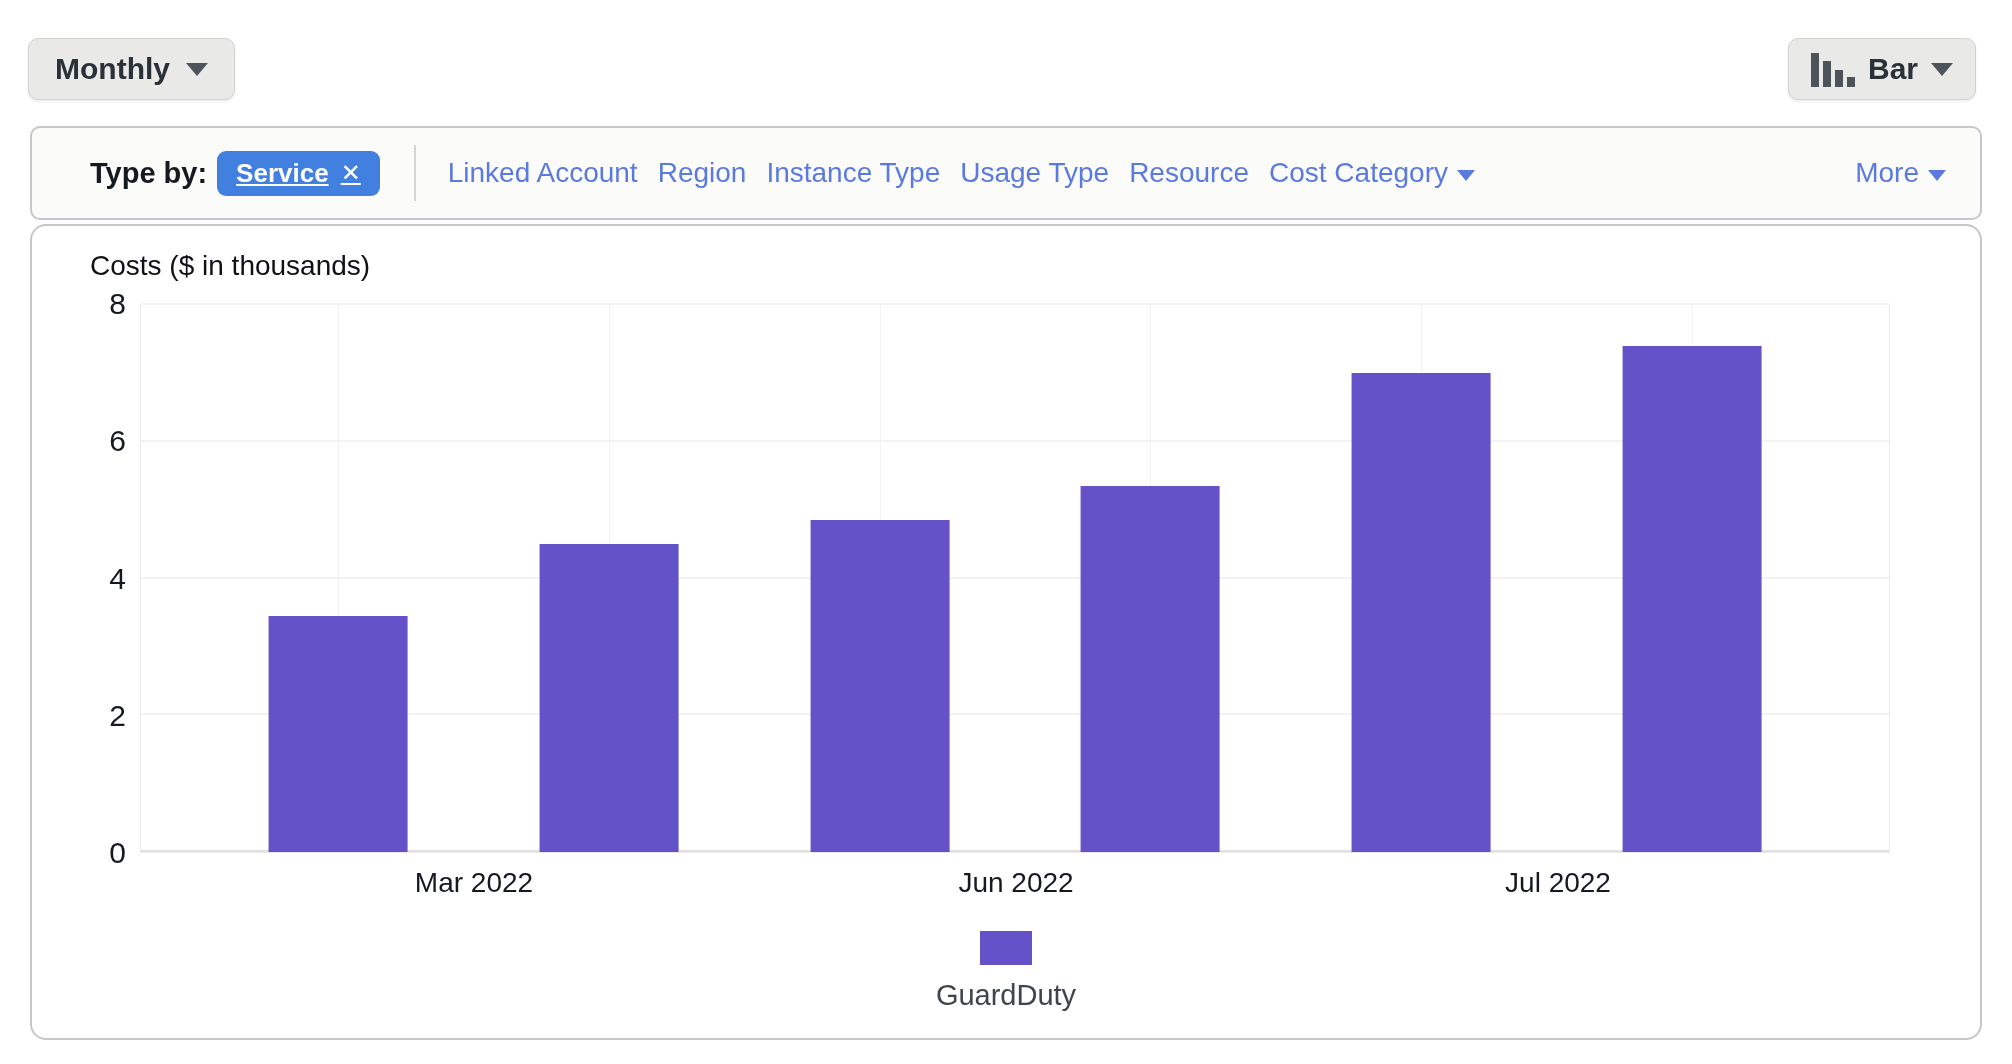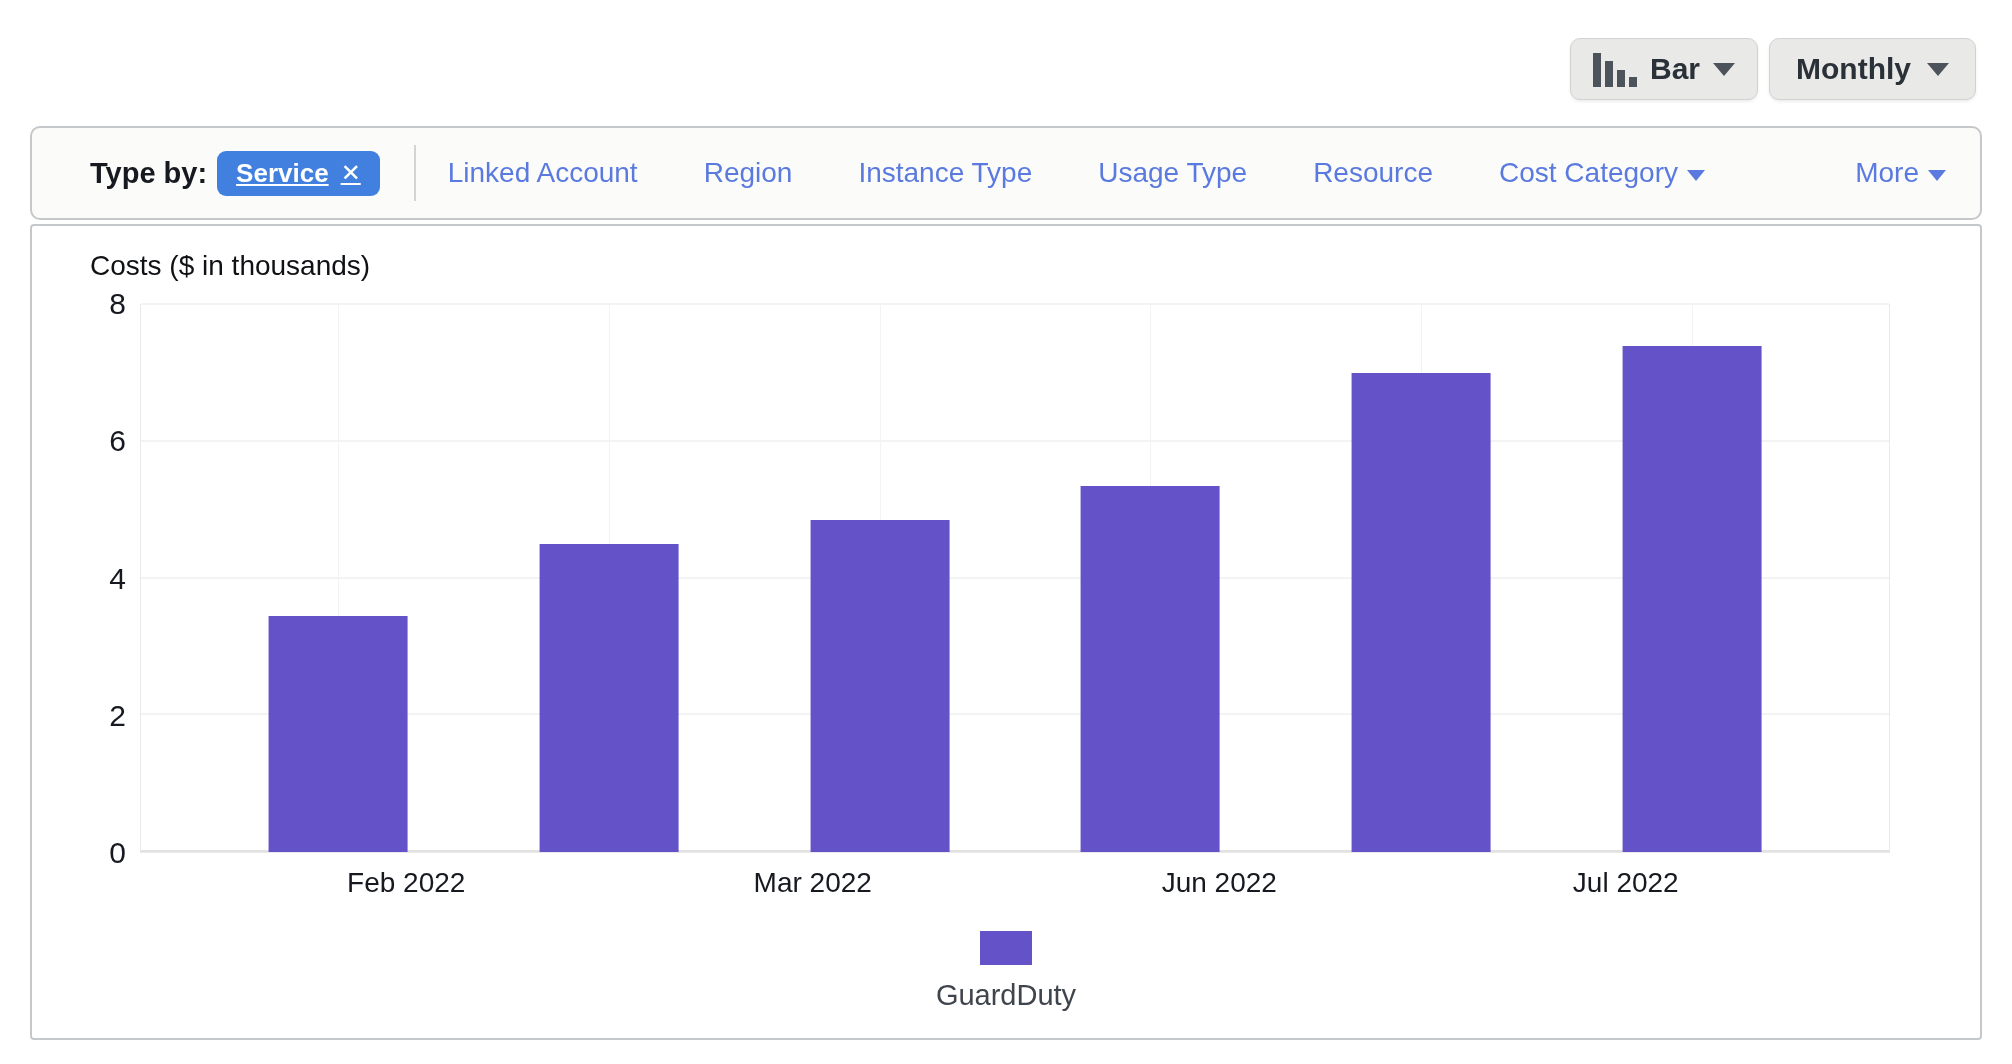--- a/index.html
+++ b/index.html
@@ -59,32 +59,32 @@
   }
   .groupby-label { font-size:29px; font-weight:bold; color:#16191f; margin-right:10px; white-space:nowrap; }
   .chip {
     display:inline-flex; align-items:center; gap:12px;
     background:var(--chip-blue); color:#ffffff;
     height:45px; padding:0 19px; border-radius:9px;
     font-size:26px; font-weight:bold; cursor:pointer; white-space:nowrap;text-decoration:underline;
   }
   .chip-x { font-size:24px; font-weight:bold; cursor:pointer; line-height:1; }
   .vdivider { width:2px; height:56px; background:#d4d4d4; margin:0 32px 0 34px; flex:none; }
-  .groupby-links { display:flex; align-items:center; gap:66px; }
+  .groupby-links { display:flex; align-items:center; gap:20px; }
   .gb-link {
     font-size:28px; font-weight:500; color:var(--link-blue);
     text-decoration:none; cursor:pointer; white-space:nowrap;
     display:inline-flex; align-items:center;
   }
   .more-link { margin-left:auto; }
 
   
   .chart-panel {
     margin:4px 30px 0 30px; width:1952px; height:816px;
-    background:#ffffff; border:2px solid var(--panel-border); border-radius:4px;
+    background:#ffffff; border:2px solid var(--panel-border); border-radius:16px;
     overflow:hidden;
   }
   .chart-title { margin:24px 0 0 58px; font-size:28px; color:#0f1114; }
 
   .chart-area { display:flex; margin:22px 0 0 28px; }
   .y-axis { width:80px; position:relative; height:549px; flex:none; }
   .ytick {
     position:absolute; right:14px; transform:translateY(50%);
     font-size:30px; color:#16191f; line-height:1;
   }
@@ -108,32 +108,32 @@
   .xtick { flex:1; text-align:center; font-size:28px; color:#16191f; }
 
   .legend { display:flex; align-items:center; gap:14px; margin-top:32px;flex-direction:column; }
   .legend-swatch { width:52px; height:34px; background:var(--bar-purple); display:inline-block; }
   .legend-label { font-size:29px; color:#3f454c; }
 </style>
 </head>
 <body>
 
 <div class="toolbar">
+  <button class="dd-btn granularity-btn">
+    <span>Monthly</span>
+    <span class="caret"></span>
+  </button>
   <button class="dd-btn charttype-btn">
     <span class="bar-chart-icon">
         <i></i>
         <i></i>
         <i></i>
         <i></i>
       </span>
     <span>Bar</span>
-    <span class="caret"></span>
-  </button>
-  <button class="dd-btn granularity-btn">
-    <span>Monthly</span>
     <span class="caret"></span>
   </button>
 </div>
 
 <div class="groupby-panel">
   <span class="groupby-label">Type by:</span>
   <span class="chip">
     <span>Service</span>
     <span class="chip-x">✕</span>
   </span>
@@ -197,21 +197,20 @@
           <div class="cat">
             <div class="bar" style="height: 87.5%;"></div>
           </div>
           <div class="cat">
             <div class="bar" style="height: 92.5%;"></div>
           </div>
         </div>
     </div>
   </div>
   <div class="x-axis" id="x-axis">
-      <div class="xtick">Feb 2022</div>
       <div class="xtick">Mar 2022</div>
       <div class="xtick">Jun 2022</div>
       <div class="xtick">Jul 2022</div>
     </div>
   <div class="legend">
     <span class="legend-swatch"></span>
     <span class="legend-label">GuardDuty</span>
   </div>
 </div>
 

